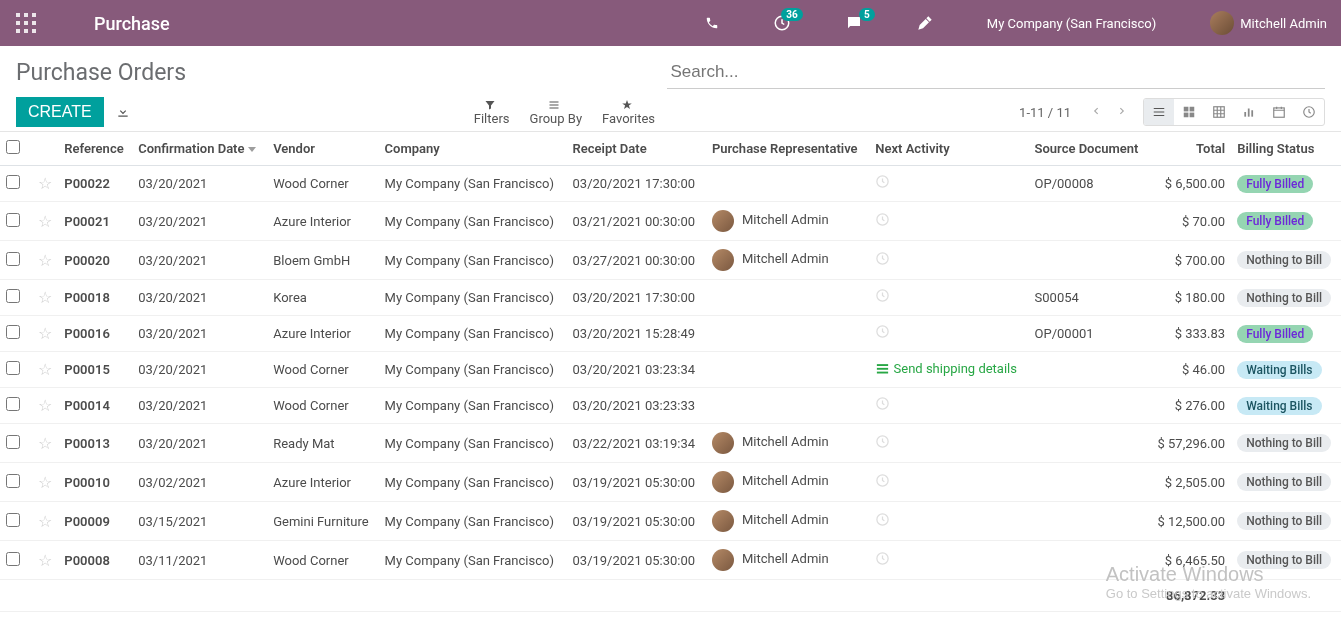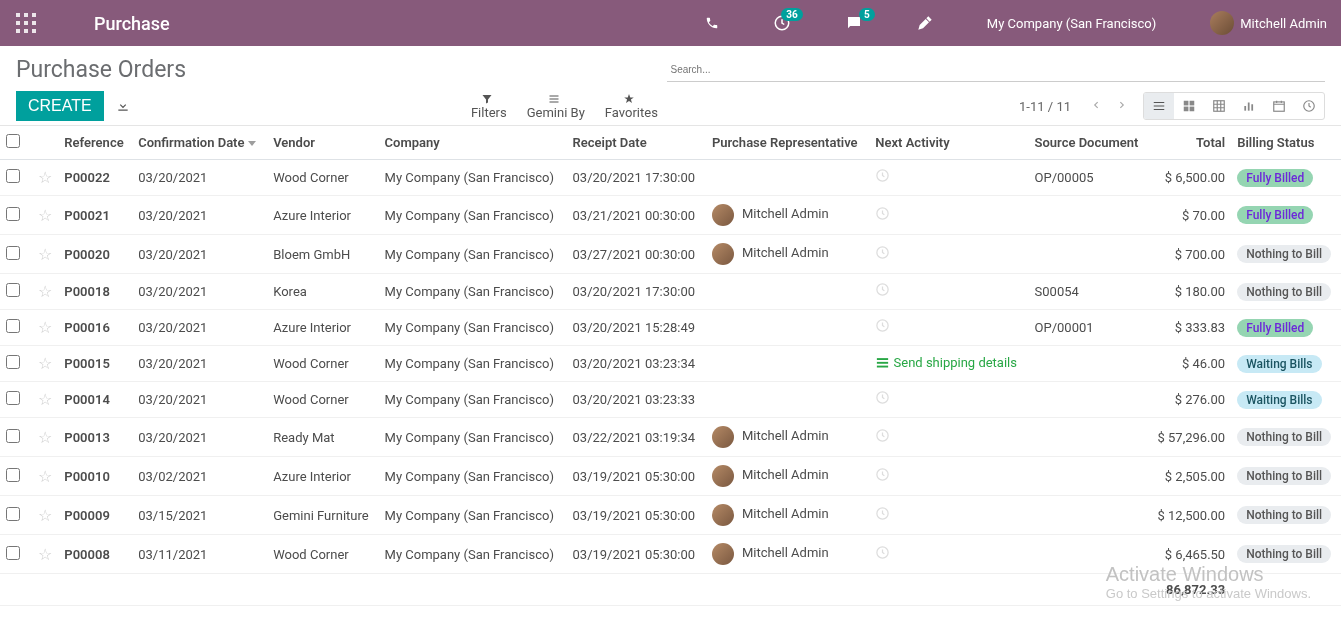--- a/index.html
+++ b/index.html
@@ -11,21 +11,21 @@
   .navbar .menu a { color: rgba(255,255,255,0.9); text-decoration: none; margin-right: 22px; font-size: 14px; font-weight: 500; }
   .navbar .spacer { flex: 1; }
   .navbar .right-item { display: inline-flex; align-items: center; margin-left: 18px; color: #fff; font-size: 13px; cursor: pointer; }
   .navbar .badge { position: relative; display: inline-flex; align-items: center; }
   .navbar .badge-count { position: absolute; top: -6px; right: -12px; background: #00a09d; color: #fff; border-radius: 8px; font-size: 10px; padding: 1px 5px; font-weight: bold; }
   .avatar { width: 24px; height: 24px; border-radius: 50%; background: linear-gradient(135deg,#a97d5d,#6b4d36); display: inline-block; margin-right: 6px; }
   
   .control-panel { padding: 10px 16px 4px; background: #fff; border-bottom: 1px solid #e5e5e5; }
   .cp-row1 { display: flex; align-items: center; margin-bottom: 8px; }
   .breadcrumb { font-size: 23px; color: #6b6d70; flex: 1; }
-  .search { flex: 1; border: none; border-bottom: 1px solid #ccc; font-size: 10px; padding: 6px 4px; outline: none; background: transparent; }
+  .search { flex: 1; border: none; border-bottom: 1px solid #ccc; font-size: 17px; padding: 6px 4px; outline: none; background: transparent; }
   .cp-row2 { display: flex; align-items: center; }
   .btn-create { background: #00a09d; color: #fff; border: none; padding: 6px 12px; font-weight: normal; font-size: 16px; cursor: pointer; }
   .btn-download { margin-left: 12px; color: #555; cursor: pointer; display: inline-flex; }
   .cp-row2 .filter-btn { display: inline-flex; align-items: center; margin-right: 20px; color: #555; cursor: pointer; flex-direction: column; }
   .cp-row2 .filter-btn svg { margin-right: 4px; }
   .cp-right { display: flex; align-items: center; margin-left: auto; }
   .pager { color: #666; margin-right: 12px; }
   .nav-arrow { color: #aaa; padding: 4px 8px; cursor: pointer; }
   .view-switcher { display: flex; align-items: center; border: 1px solid #ddd; border-radius: 3px; overflow: hidden; margin-left: 8px; }
   .view-btn { padding: 6px 8px; cursor: pointer; color: #666; display: flex; align-items:center; }
@@ -115,21 +115,21 @@
     <span class="filter-btn">
       <svg width="12" height="12" viewBox="0 0 24 24" fill="#555">
           <path d="M3 4h18l-7 9v6l-4 2v-8L3 4z"></path>
         </svg>
       <span>Filters</span>
     </span>
     <span class="filter-btn">
       <svg width="12" height="12" viewBox="0 0 24 24" fill="#555">
           <path d="M3 5h18v2H3zm0 6h18v2H3zm0 6h18v2H3z"></path>
         </svg>
-      <span>Gemini By</span>
+      <span>Group By</span>
     </span>
     <span class="filter-btn">
       <svg width="12" height="12" viewBox="0 0 24 24" fill="#555">
           <path d="M12 2l2.5 7h7l-5.7 4.2 2.2 7L12 16l-6 4.2 2.2-7L2.5 9h7z"></path>
         </svg>
       <span>Favorites</span>
     </span>
     <div style="flex:1"></div>
     <div class="cp-right">
       <span class="pager">1-11 / 11</span>
@@ -211,21 +211,21 @@
     <td class="ref">P00022</td>
     <td>03/20/2021</td>
     <td>Wood Corner</td>
     <td>My Company (San Francisco)</td>
     <td>03/20/2021 17:30:00</td>
     <td></td>
     <td><span class="activity-clock"><svg width="15" height="15" viewBox="0 0 24 24" fill="none" stroke="#ddd" stroke-width="2">
               <circle cx="12" cy="12" r="9"></circle>
               <path d="M12 7v5l3 2"></path>
             </svg></span></td>
-    <td>OP/00005</td>
+    <td>OP/00008</td>
     <td class="num">$ 6,500.00</td>
     <td><span class="badge-pill b-billed">Fully Billed</span></td>
       </tr>
       <tr>
     <td><input type="checkbox" class="chk" style=""></td>
     <td><span class="star">☆</span></td>
     <td class="ref">P00021</td>
     <td>03/20/2021</td>
     <td>Azure Interior</td>
     <td>My Company (San Francisco)</td>

